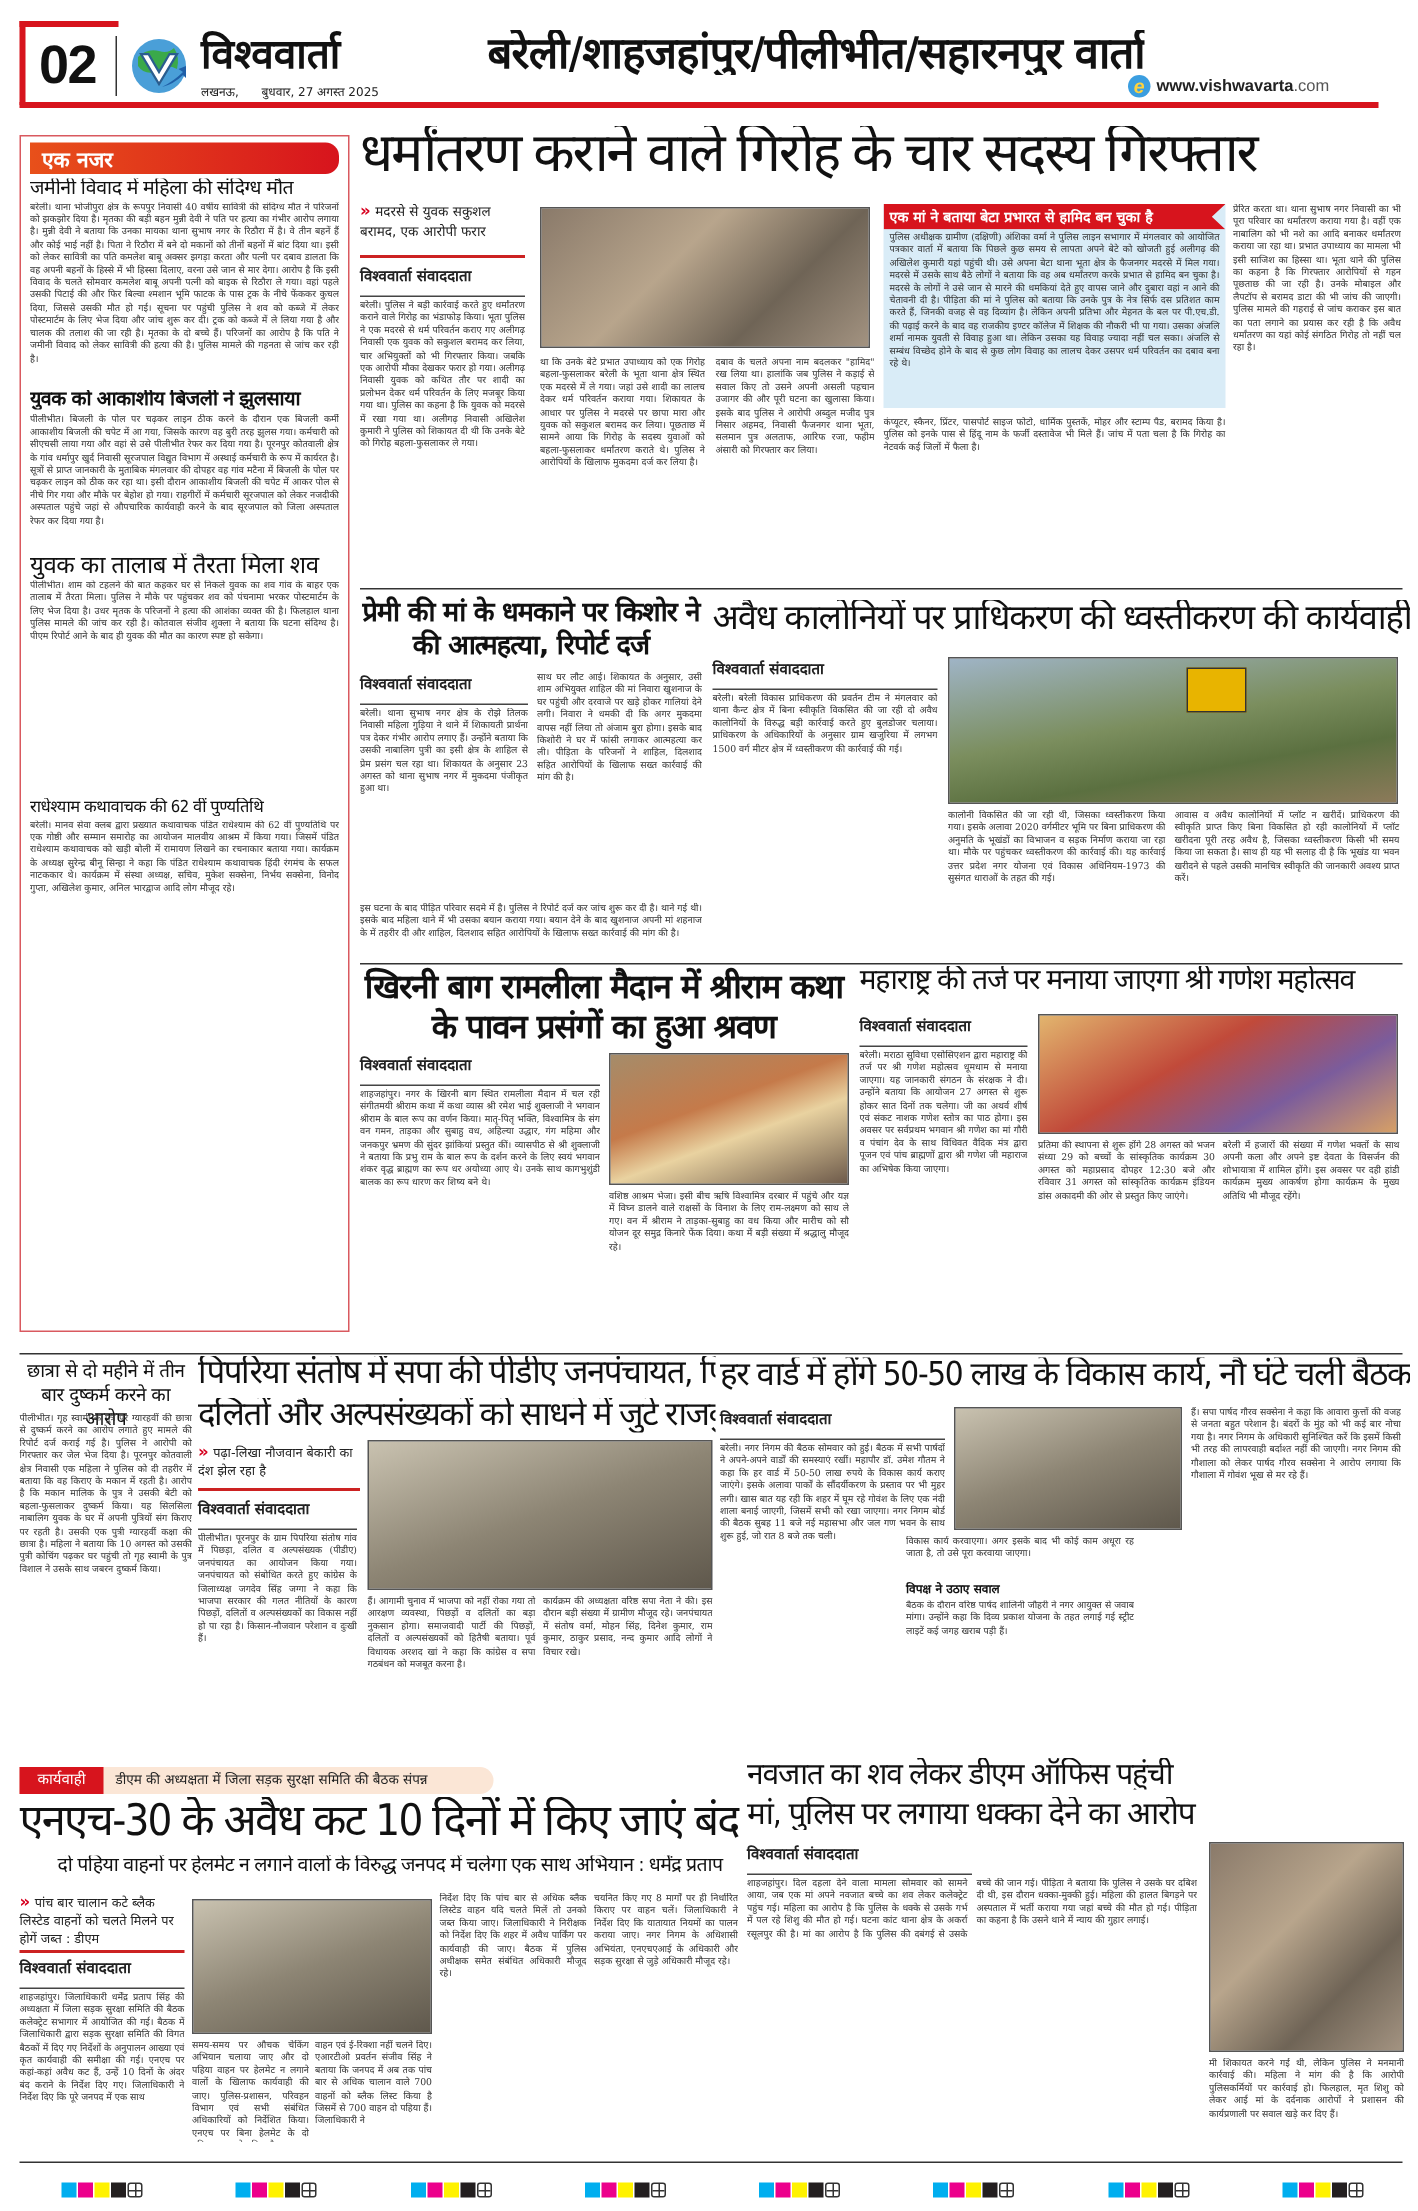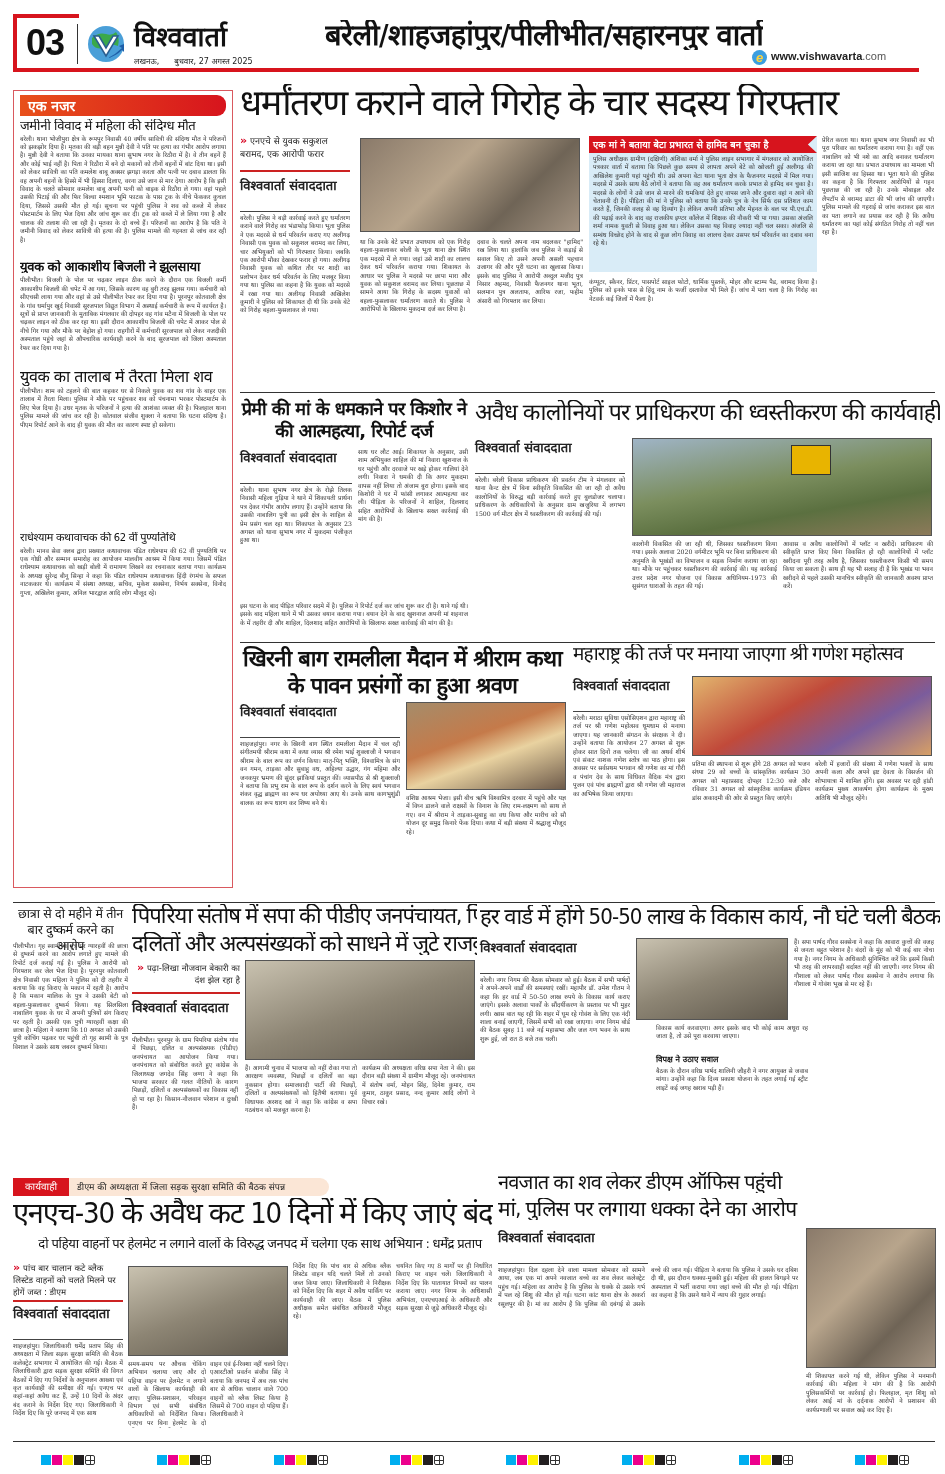--- a/index.html
+++ b/index.html
@@ -1,42 +1,42 @@
 <!DOCTYPE html>
 <html><head>
 <meta charset="utf-8">
 <style>
 *{box-sizing:border-box;margin:0;padding:0}
 body{width:945px;height:1474px;background:#fff;font-family:"DejaVu Sans","Liberation Sans",sans-serif;color:#222;position:relative;overflow:hidden}
 .abs{position:absolute}
 .txt{font-size:6.2px;line-height:8.4px;color:#333;text-align:justify;overflow:hidden}
 .serif{font-family:"DejaVu Serif","Liberation Serif",serif}
 .hl{font-family:"DejaVu Sans Condensed","DejaVu Sans","Liberation Sans",sans-serif;font-weight:bold;color:#111;letter-spacing:-1px;line-height:1.05;overflow:hidden;white-space:nowrap}
-.byline{font-size:13px;font-weight:bold;color:#222;border-bottom:1px solid #444;padding-bottom:17px;margin-bottom:2px}
+.byline{font-size:10px;font-weight:bold;color:#222;border-bottom:1px solid #444;padding-bottom:7px;margin-bottom:2px}
 .photo{background:linear-gradient(135deg,#8a7a6a,#b8a58c 40%,#6f6456 70%,#a39381);border:1px solid #555}
 .photo2{background:linear-gradient(160deg,#c9c2b0,#8d8574 50%,#5f584c)}
 .photo3{background:linear-gradient(170deg,#9fb4c6,#7b8e5e 45%,#5b7040 70%,#8c7a5a)}
 .photo4{background:linear-gradient(150deg,#e2b56e,#c14a3a 40%,#7b5c9c 70%,#d7a066)}
 .photo5{background:linear-gradient(160deg,#a58c6a,#c57a4a 40%,#e9d2a0 60%,#6d5a4a)}
 .bull{color:#d7001f;font-weight:bold;font-size:11px;margin-right:3px}
 .redbar{background:#d7141d}
 .cmyk{display:inline-block;width:10px;height:10px;margin-right:1px;vertical-align:middle}
 .reg{display:inline-block;width:10px;height:10px;border:1px solid #333;border-radius:2px;position:relative;vertical-align:middle}
 .reg:before{content:"";position:absolute;left:4px;top:0;width:1px;height:8px;background:#333}
 .reg:after{content:"";position:absolute;top:4px;left:0;height:1px;width:8px;background:#333}
 .divider{background:#333}
 </style>
 </head>
 <body>
 
 <div class="abs" style="left:0;top:0;width:945px;height:76px;">
   <div class="abs redbar" style="left:13px;top:14px;width:66px;height:4px;"></div>
   <div class="abs redbar" style="left:13px;top:14px;width:4px;height:56px;"></div>
   <div class="abs redbar" style="left:13px;top:68px;width:906px;height:4px;"></div>
-  <div class="abs" style="left:26px;top:24px;font-size:36px;font-weight:bold;font-family:'Liberation Sans',sans-serif;color:#111;letter-spacing:-1px;line-height:38px;">03</div>
+  <div class="abs" style="left:26px;top:24px;font-size:36px;font-weight:bold;font-family:'Liberation Sans',sans-serif;color:#111;letter-spacing:-1px;line-height:38px;">02</div>
   <div class="abs" style="left:77px;top:24px;width:1px;height:40px;background:#333;"></div>
   <div class="abs" style="left:86px;top:24px;width:40px;height:40px;">
     <svg width="40" height="40" viewBox="0 0 40 40">
       <circle cx="20" cy="20" r="18" fill="#4a9fd8"></circle>
       <path d="M6 14 Q12 8 20 10 Q26 12 30 8 Q34 14 32 22 Q24 18 18 24 Q10 26 6 20Z" fill="#3aa94a"></path>
       <path d="M8 12 L20 32 L32 12 L27 12 L20 24 L13 12Z" fill="#fff" stroke="#2a5d8f" stroke-width="1.5"></path>
       <path d="M22 34 Q30 30 36 24 L33 22 L38 20 L38 28 L36 26 Q30 32 22 34Z" fill="#1f5fa8"></path>
     </svg>
   </div>
   <div class="abs" style="left:134px;top:22px;font-size:27px;font-weight:bold;color:#111;line-height:30px;">विश्ववार्ता</div>
@@ -68,21 +68,21 @@
     <div class="txt serif" style="height:142px;">पीलीभीत। शाम को टहलने की बात कहकर घर से निकले युवक का शव गांव के बाहर एक तालाब में तैरता मिला। पुलिस ने मौके पर पहुंचकर शव को पंचनामा भरकर पोस्टमार्टम के लिए भेज दिया है। उधर मृतक के परिजनों ने हत्या की आशंका व्यक्त की है। फिलहाल थाना पुलिस मामले की जांच कर रही है। कोतवाल संजीव शुक्ला ने बताया कि घटना संदिग्ध है। पीएम रिपोर्ट आने के बाद ही युवक की मौत का कारण स्पष्ट हो सकेगा।</div>
   </div>
   <div>
     <div class="hl" style="font-size:11px;font-weight:normal;letter-spacing:-0.3px;margin:3px 0;">राधेश्याम कथावाचक की 62 वीं पुण्यतिथि</div>
     <div class="txt serif" style="height:128px;margin-top:3px;">बरेली। मानव सेवा क्लब द्वारा प्रख्यात कथावाचक पंडित राधेश्याम की 62 वीं पुण्यतिथि पर एक गोष्ठी और सम्मान समारोह का आयोजन मालवीय आश्रम में किया गया। जिसमें पंडित राधेश्याम कथावाचक को खड़ी बोली में रामायण लिखने का रचनाकार बताया गया। कार्यक्रम के अध्यक्ष सुरेन्द्र बीनू सिन्हा ने कहा कि पंडित राधेश्याम कथावाचक हिंदी रंगमंच के सफल नाटककार थे। कार्यक्रम में संस्था अध्यक्ष, सचिव, मुकेश सक्सेना, निर्भय सक्सेना, विनोद गुप्ता, अखिलेश कुमार, अनिल भारद्वाज आदि लोग मौजूद रहे।</div>
   </div>
 </div>
 
 <div class="abs hl" style="left:240px;top:84px;width:700px;font-size:36px;font-weight:normal;letter-spacing:-1.5px;">धर्मांतरण कराने वाले गिरोह के चार सदस्य गिरफ्तार</div>
 <div class="abs" style="left:240px;top:134px;width:110px;font-size:9px;line-height:13px;color:#222;">
-  <span class="bull">»</span><span>एनएचे से युवक सकुशल बरामद, एक आरोपी फरार</span>
+  <span class="bull">»</span><span>मदरसे से युवक सकुशल बरामद, एक आरोपी फरार</span>
 </div>
 <div class="abs" style="left:240px;top:170px;width:110px;height:2px;background:#c22;"></div>
 <div class="abs" style="left:240px;top:176px;width:110px;height:210px;">
   <div class="byline">विश्ववार्ता संवाददाता</div>
   <div class="txt serif" style="height:194px;">बरेली। पुलिस ने बड़ी कार्रवाई करते हुए धर्मांतरण कराने वाले गिरोह का भंडाफोड़ किया। भूता पुलिस ने एक मदरसे से धर्म परिवर्तन कराए गए अलीगढ़ निवासी एक युवक को सकुशल बरामद कर लिया, चार अभियुक्तों को भी गिरफ्तार किया। जबकि एक आरोपी मौका देखकर फरार हो गया। अलीगढ़ निवासी युवक को कथित तौर पर शादी का प्रलोभन देकर धर्म परिवर्तन के लिए मजबूर किया गया था। पुलिस का कहना है कि युवक को मदरसे में रखा गया था। अलीगढ़ निवासी अखिलेश कुमारी ने पुलिस को शिकायत दी थी कि उनके बेटे को गिरोह बहला-फुसलाकर ले गया।</div>
 </div>
 <div class="abs photo" style="left:360px;top:138px;width:220px;height:94px;"></div>
 <div class="abs txt serif" style="left:360px;top:238px;width:110px;height:150px;">था कि उनके बेटे प्रभात उपाध्याय को एक गिरोह बहला-फुसलाकर बरेली के भूता थाना क्षेत्र स्थित एक मदरसे में ले गया। जहां उसे शादी का लालच देकर धर्म परिवर्तन कराया गया। शिकायत के आधार पर पुलिस ने मदरसे पर छापा मारा और युवक को सकुशल बरामद कर लिया। पूछताछ में सामने आया कि गिरोह के सदस्य युवाओं को बहला-फुसलाकर धर्मांतरण कराते थे। पुलिस ने आरोपियों के खिलाफ मुकदमा दर्ज कर लिया है।</div>
 <div class="abs txt serif" style="left:477px;top:238px;width:106px;height:150px;">दबाव के चलते अपना नाम बदलकर "हामिद" रख लिया था। हालांकि जब पुलिस ने कड़ाई से सवाल किए तो उसने अपनी असली पहचान उजागर की और पूरी घटना का खुलासा किया। इसके बाद पुलिस ने आरोपी अब्दुल मजीद पुत्र निसार अहमद, निवासी फैजनगर थाना भूता, सलमान पुत्र अलताफ, आरिफ रजा, फहीम अंसारी को गिरफ्तार कर लिया।</div>
 
@@ -138,39 +138,39 @@
 <div class="abs txt serif" style="left:815px;top:760px;width:118px;height:140px;">बरेली में हजारों की संख्या में गणेश भक्तों के साथ अपनी कला और अपने इष्ट देवता के विसर्जन की शोभायात्रा में शामिल होंगे। इस अवसर पर दही हांडी कार्यक्रम मुख्य आकर्षण होगा कार्यक्रम के मुख्य अतिथि भी मौजूद रहेंगे।</div>
 
 <div class="abs divider" style="left:13px;top:902px;width:922px;height:1px;"></div>
 <div class="abs" style="left:13px;top:906px;width:115px;font-size:12.5px;line-height:16px;color:#111;text-align:center;letter-spacing:-0.3px;">
   <span>छात्रा से दो महीने में तीन बार दुष्कर्म करने का आरोप</span>
 </div>
 <div class="abs txt serif" style="left:13px;top:942px;width:115px;height:222px;">पीलीभीत। गृह स्वामी के पुत्र पर ग्यारहवीं की छात्रा से दुष्कर्म करने का आरोप लगाते हुए मामले की रिपोर्ट दर्ज कराई गई है। पुलिस ने आरोपी को गिरफ्तार कर जेल भेज दिया है। पूरनपुर कोतवाली क्षेत्र निवासी एक महिला ने पुलिस को दी तहरीर में बताया कि वह किराए के मकान में रहती है। आरोप है कि मकान मालिक के पुत्र ने उसकी बेटी को बहला-फुसलाकर दुष्कर्म किया। यह सिलसिला नाबालिग युवक के घर में अपनी पुत्रियों संग किराए पर रहती है। उसकी एक पुत्री ग्यारहवीं कक्षा की छात्रा है। महिला ने बताया कि 10 अगस्त को उसकी पुत्री कोचिंग पढ़कर घर पहुंची तो गृह स्वामी के पुत्र विशाल ने उसके साथ जबरन दुष्कर्म किया।</div>
 
 <div class="abs hl" style="left:132px;top:904px;width:345px;font-size:22px;font-weight:normal;letter-spacing:-1px;">पिपरिया संतोष में सपा की पीडीए जनपंचायत, पिछड़ों,</div>
 <div class="abs hl" style="left:132px;top:932px;width:345px;font-size:22px;font-weight:normal;letter-spacing:-1px;">दलितों और अल्पसंख्यकों को साधने में जुटे राजकुमार</div>
-<div class="abs" style="left:132px;top:962px;width:108px;font-size:8.5px;line-height:12px;color:#222;text-align:right;">
+<div class="abs" style="left:132px;top:962px;width:108px;font-size:8.5px;line-height:12px;color:#222;">
   <span class="bull">»</span><span>पढ़ा-लिखा नौजवान बेकारी का दंश झेल रहा है</span>
 </div>
 <div class="abs" style="left:132px;top:992px;width:108px;height:2px;background:#c22;"></div>
 <div class="abs" style="left:132px;top:998px;width:106px;height:168px;">
   <div class="byline">विश्ववार्ता संवाददाता</div>
   <div class="txt serif" style="height:152px;">पीलीभीत। पूरनपुर के ग्राम पिपरिया संतोष गांव में पिछड़ा, दलित व अल्पसंख्यक (पीडीए) जनपंचायत का आयोजन किया गया। जनपंचायत को संबोधित करते हुए कांग्रेस के जिलाध्यक्ष जगदेव सिंह जग्गा ने कहा कि भाजपा सरकार की गलत नीतियों के कारण पिछड़ों, दलितों व अल्पसंख्यकों का विकास नहीं हो पा रहा है। किसान-नौजवान परेशान व दुःखी हैं।</div>
 </div>
 <div class="abs photo2" style="left:245px;top:960px;width:230px;height:100px;border:1px solid #555;"></div>
 <div class="abs txt serif" style="left:245px;top:1064px;width:112px;height:102px;">हैं। आगामी चुनाव में भाजपा को नहीं रोका गया तो आरक्षण व्यवस्था, पिछड़ों व दलितों का बड़ा नुकसान होगा। समाजवादी पार्टी की पिछड़ों, दलितों व अल्पसंख्यकों को हितैषी बताया। पूर्व विधायक अरशद खां ने कहा कि कांग्रेस व सपा गठबंधन को मजबूत करना है।</div>
 <div class="abs txt serif" style="left:362px;top:1064px;width:113px;height:102px;">कार्यक्रम की अध्यक्षता वरिष्ठ सपा नेता ने की। इस दौरान बड़ी संख्या में ग्रामीण मौजूद रहे। जनपंचायत में संतोष वर्मा, मोहन सिंह, दिनेश कुमार, राम कुमार, ठाकुर प्रसाद, नन्द कुमार आदि लोगों ने विचार रखे।</div>
 
 <div class="abs hl" style="left:480px;top:905px;width:460px;font-size:22px;font-weight:normal;letter-spacing:-0.9px;">हर वार्ड में होंगे 50-50 लाख के विकास कार्य, नौ घंटे चली बैठक</div>
 <div class="abs" style="left:480px;top:938px;width:150px;height:228px;">
   <div class="byline">विश्ववार्ता संवाददाता</div>
   <div class="txt serif" style="height:212px;">बरेली। नगर निगम की बैठक सोमवार को हुई। बैठक में सभी पार्षदों ने अपने-अपने वार्डों की समस्याएं रखीं। महापौर डॉ. उमेश गौतम ने कहा कि हर वार्ड में 50-50 लाख रुपये के विकास कार्य कराए जाएंगे। इसके अलावा पार्कों के सौंदर्यीकरण के प्रस्ताव पर भी मुहर लगी। खास बात यह रही कि शहर में घूम रहे गोवंश के लिए एक नंदी शाला बनाई जाएगी, जिसमें सभी को रखा जाएगा। नगर निगम बोर्ड की बैठक सुबह 11 बजे नई महासभा और जल गण भवन के साथ शुरू हुई, जो रात 8 बजे तक चली।</div>
 </div>
 <div class="abs photo2" style="left:636px;top:938px;width:152px;height:82px;border:1px solid #555;"></div>
-<div class="abs" style="left:656px;top:1024px;width:152px;height:142px;">
+<div class="abs" style="left:604px;top:1024px;width:152px;height:142px;">
   <div class="txt serif" style="height:26px;">विकास कार्य करवाएगा। अगर इसके बाद भी कोई काम अधूरा रह जाता है, तो उसे पूरा करवाया जाएगा।</div>
   <div style="font-size:8px;font-weight:bold;color:#111;margin:3px 0;">विपक्ष ने उठाए सवाल</div>
   <div class="txt serif" style="height:100px;">बैठक के दौरान वरिष्ठ पार्षद शालिनी जौहरी ने नगर आयुक्त से जवाब मांगा। उन्होंने कहा कि दिव्य प्रकाश योजना के तहत लगाई गई स्ट्रीट लाइटें कई जगह खराब पड़ी हैं।</div>
 </div>
 <div class="abs txt serif" style="left:794px;top:938px;width:140px;height:228px;">हैं। सपा पार्षद गौरव सक्सेना ने कहा कि आवारा कुत्तों की वजह से जनता बहुत परेशान है। बंदरों के मुंह को भी कई बार नोचा गया है। नगर निगम के अधिकारी सुनिश्चित करें कि इसमें किसी भी तरह की लापरवाही बर्दाश्त नहीं की जाएगी। नगर निगम की गौशाला को लेकर पार्षद गौरव सक्सेना ने आरोप लगाया कि गौशाला में गोवंश भूख से मर रहे हैं।</div>
 
 <div class="abs" style="left:13px;top:1178px;width:316px;height:18px;background:#fbe6d6;border-radius:0 10px 10px 0;">
   <div style="position:absolute;left:0;top:0;height:18px;width:56px;background:#d7141d;color:#fff;font-size:10px;line-height:18px;text-align:center;">
     <span>कार्यवाही</span>
   </div>

